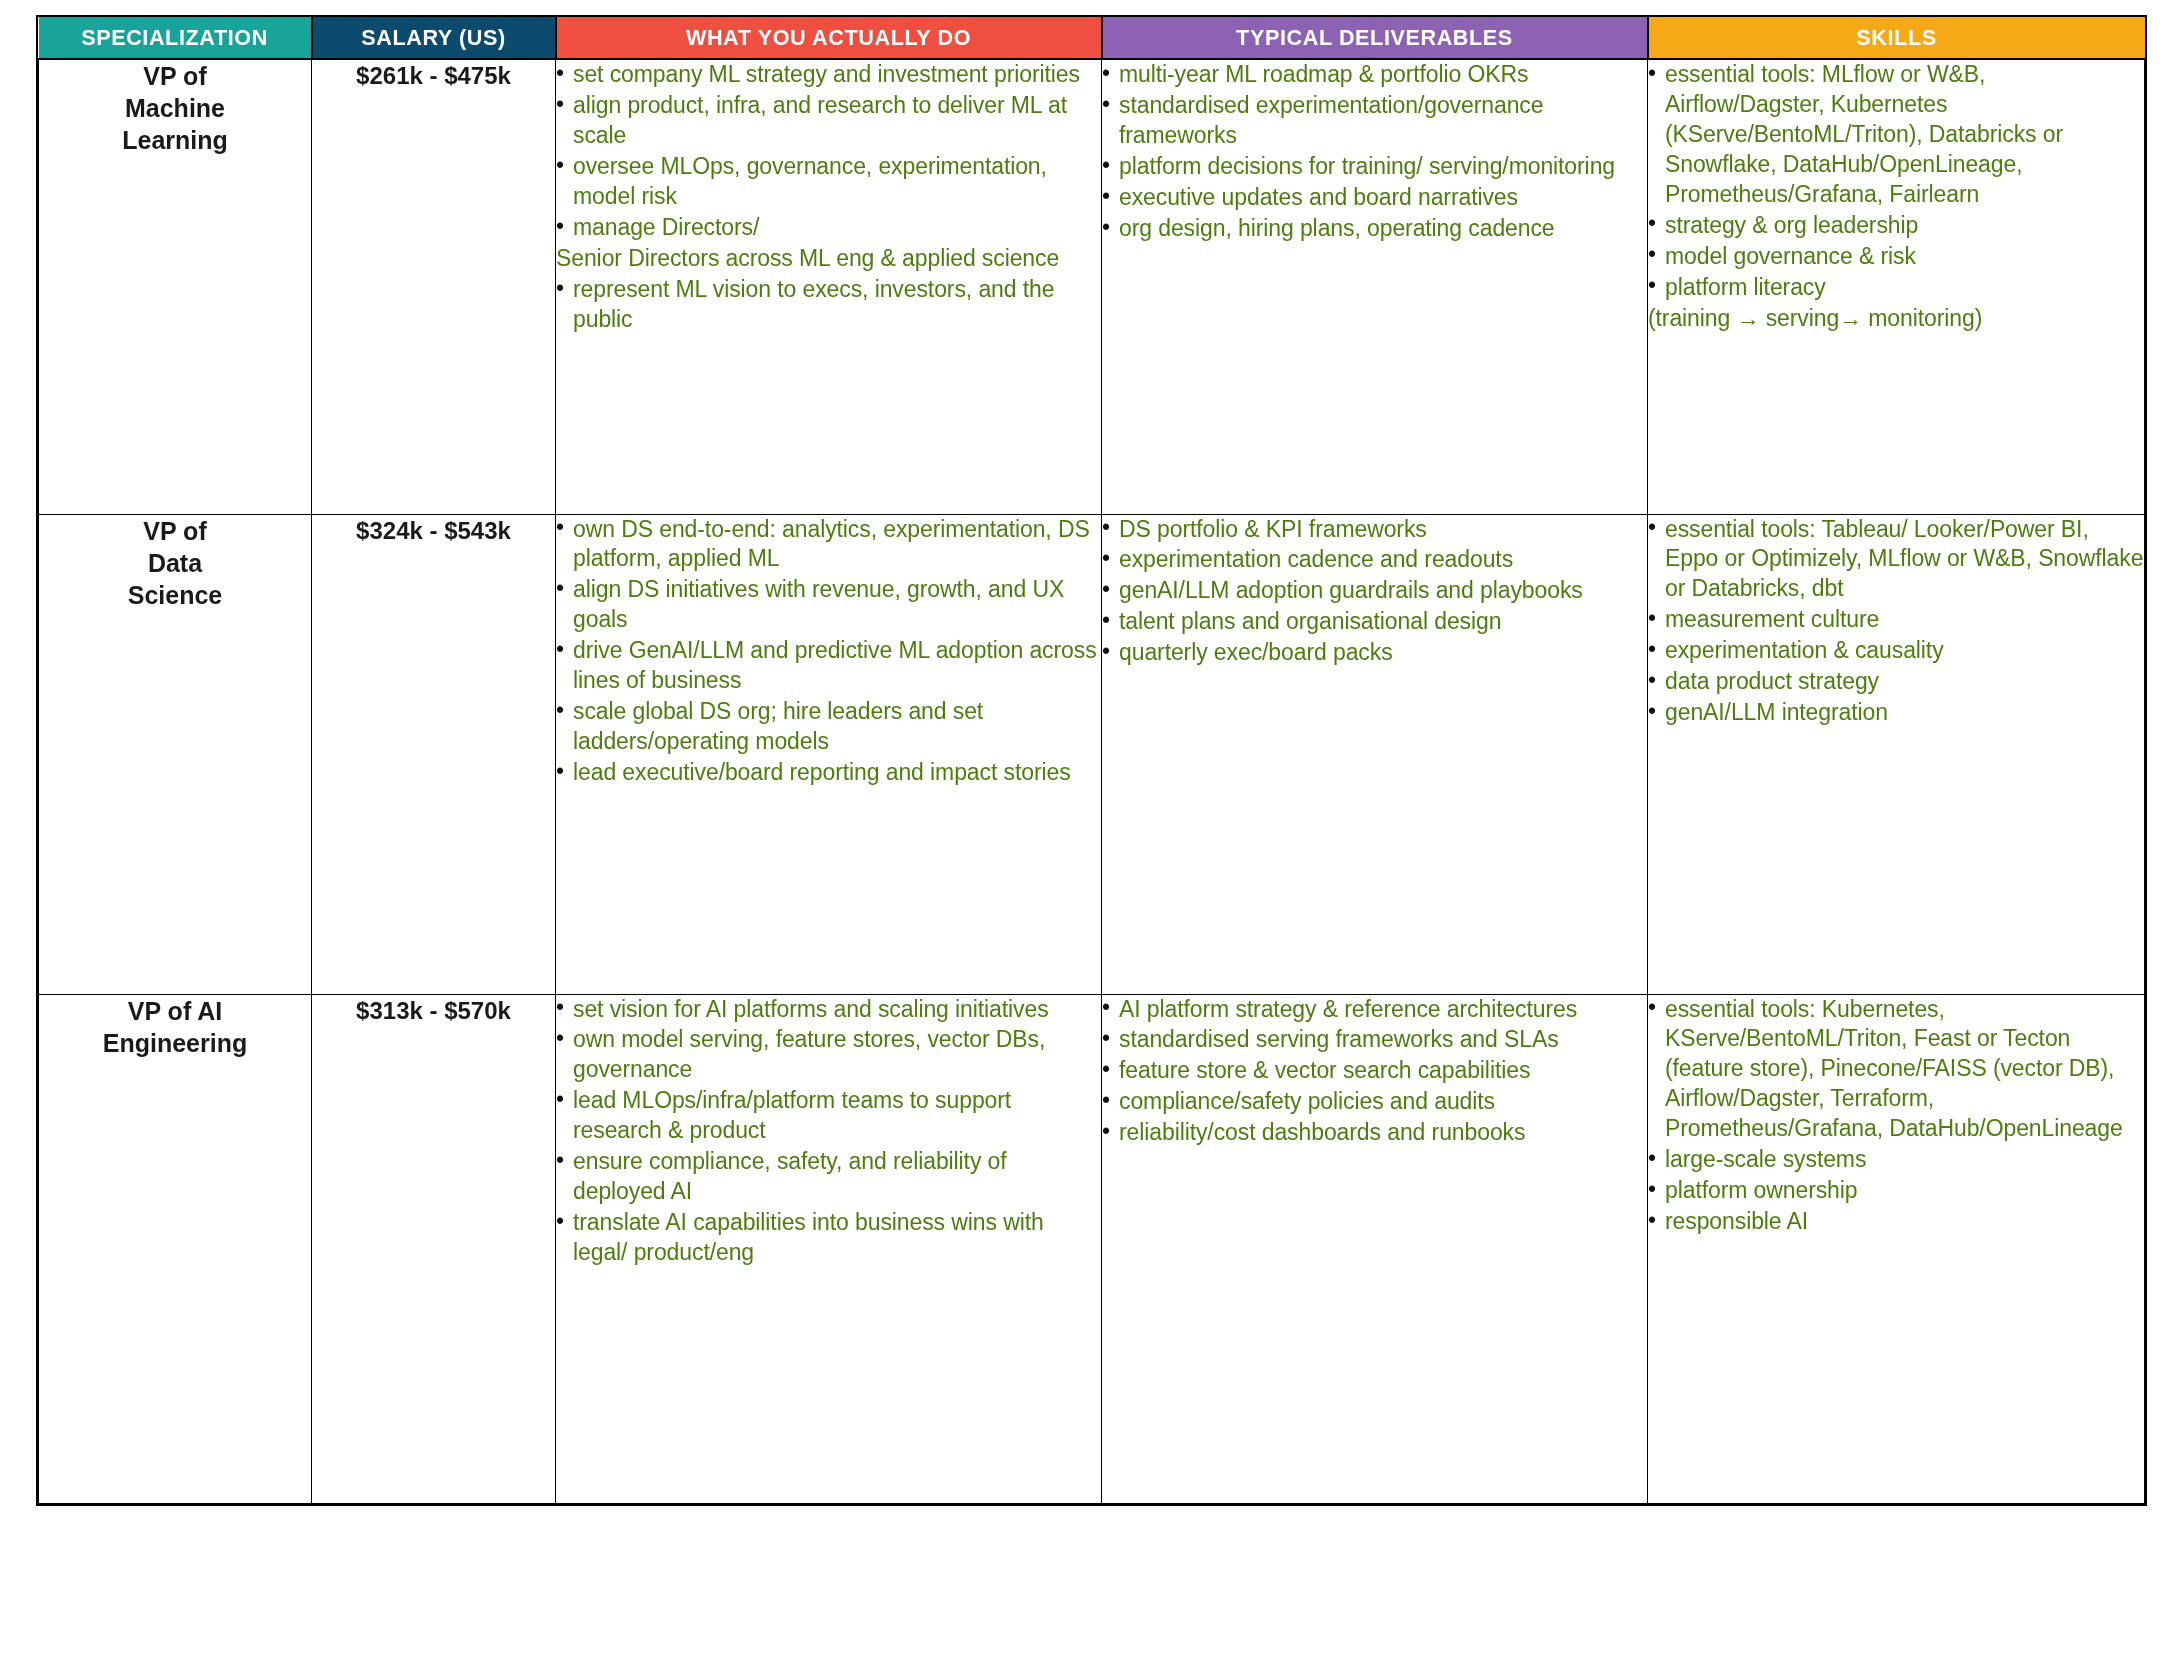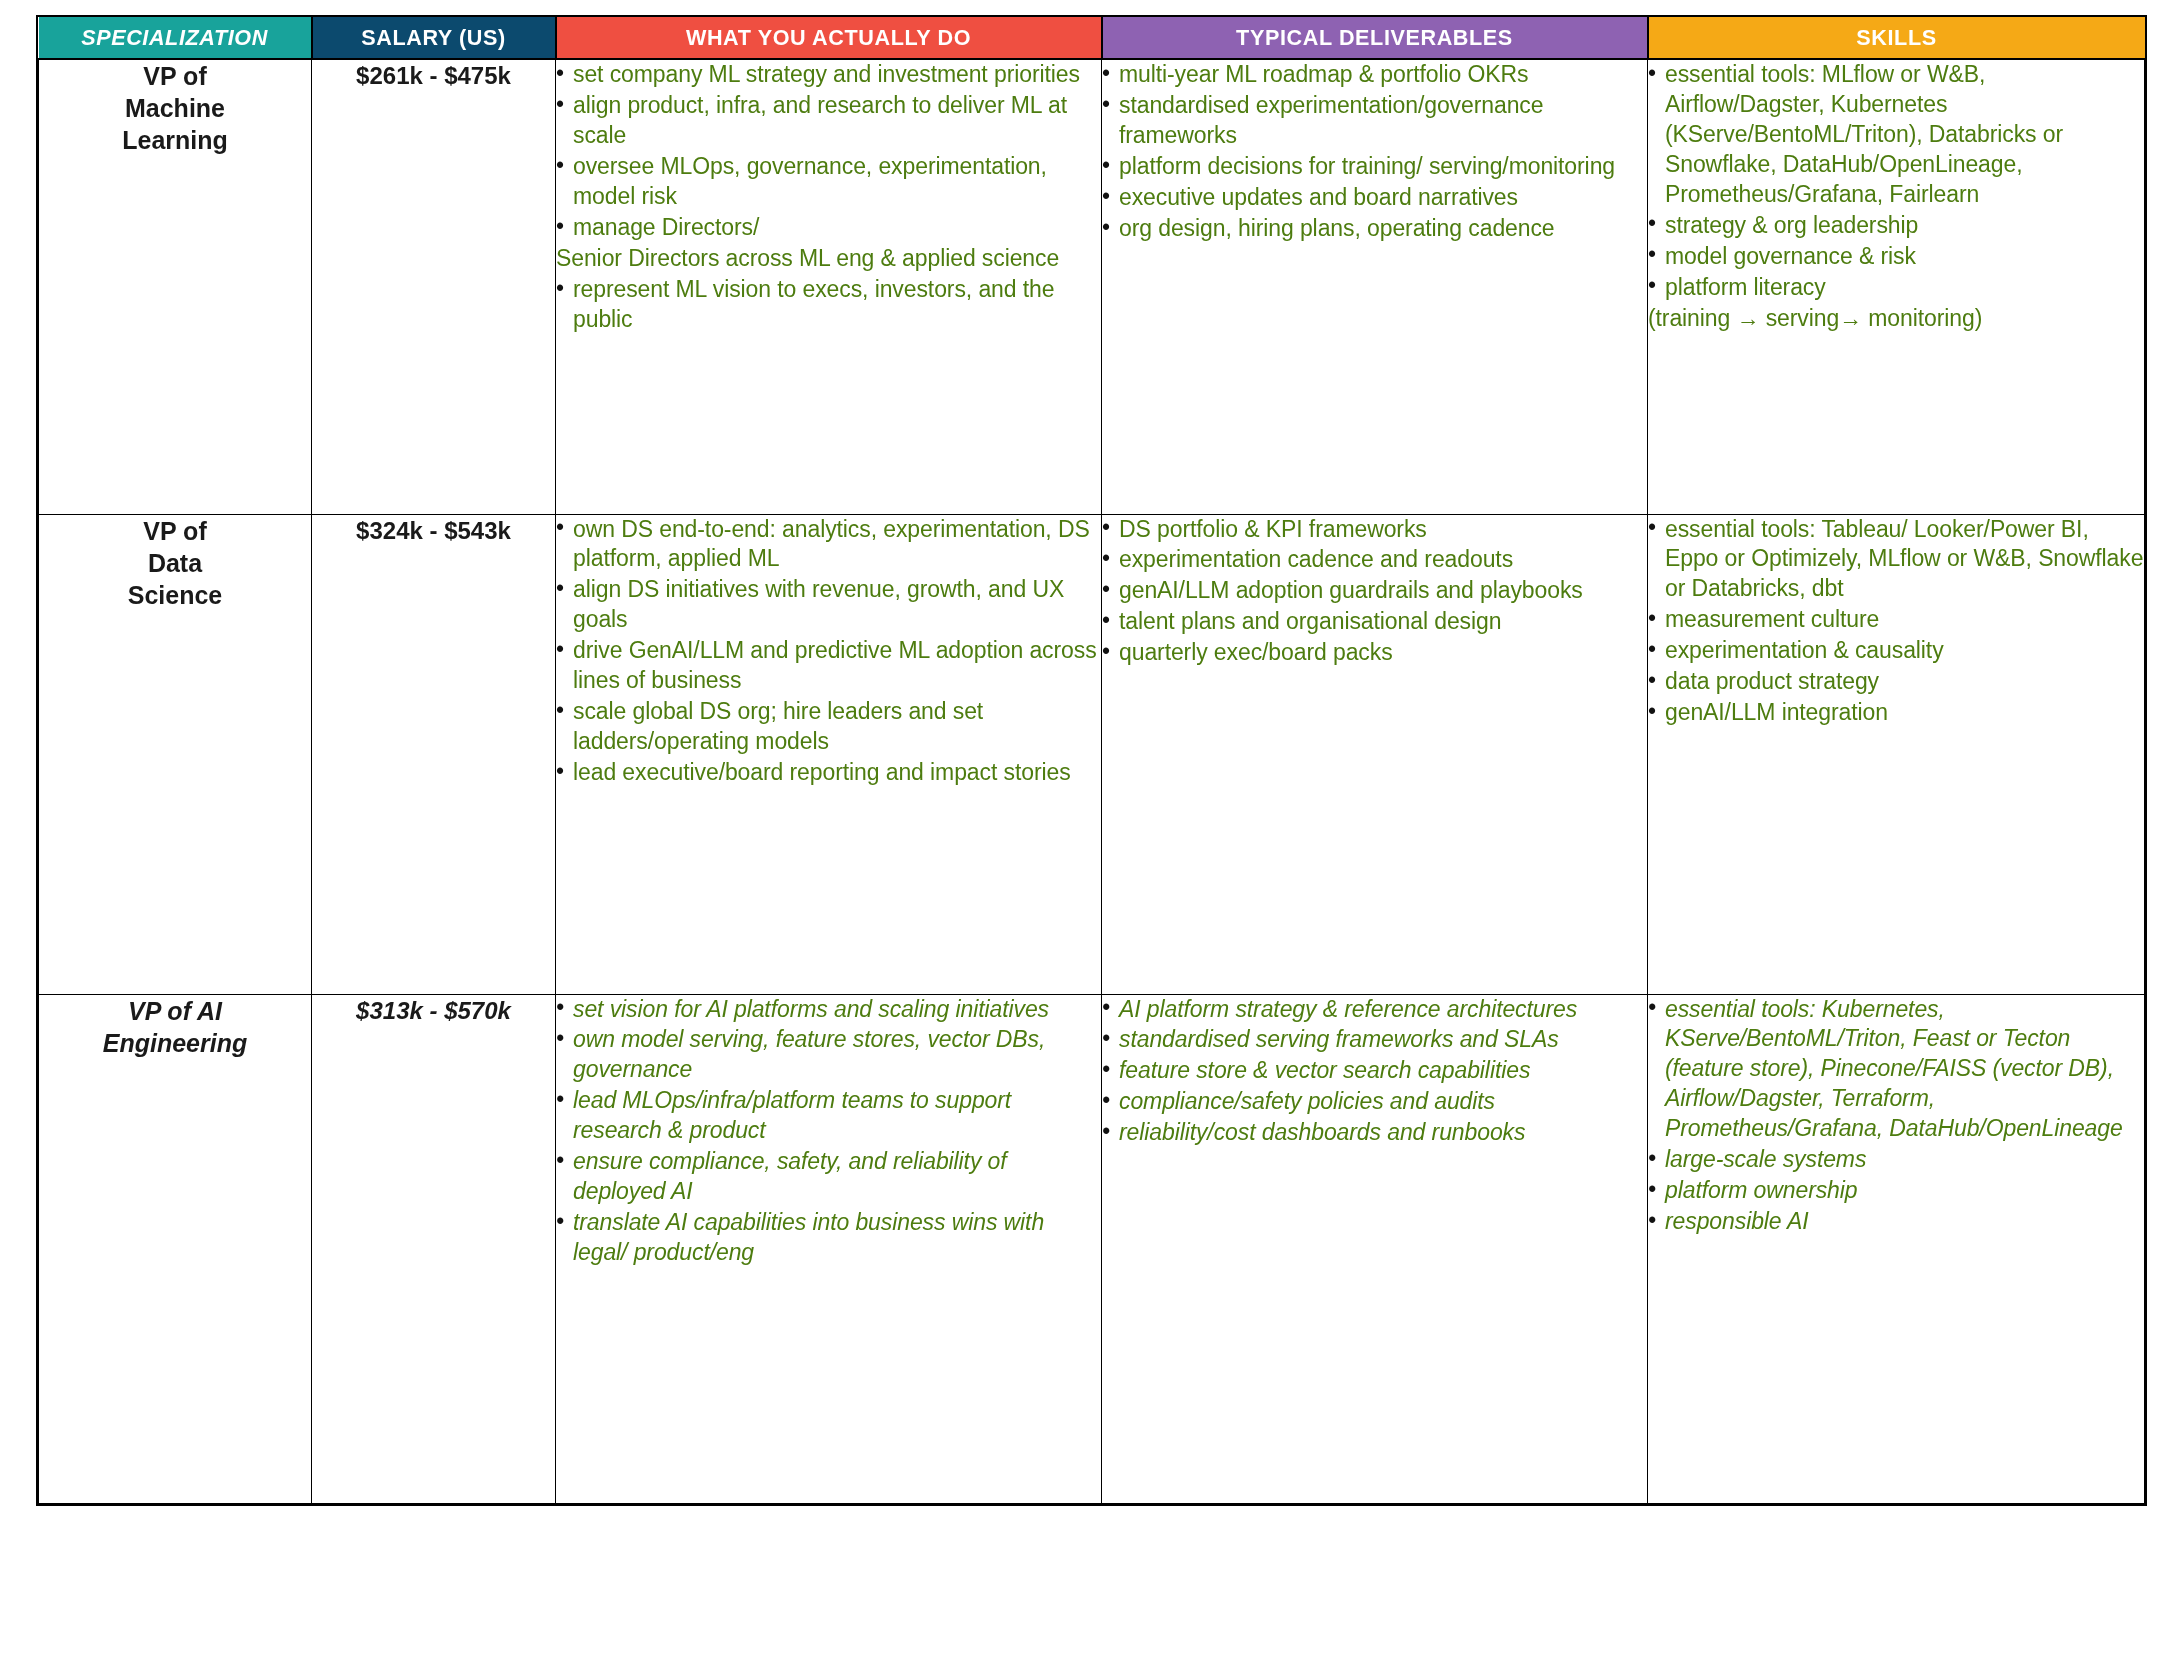--- a/index.html
+++ b/index.html
@@ -71,21 +71,21 @@
     height: 42px;
     color: #ffffff;
     font-weight: 700;
     font-size: 21.6px;
     letter-spacing: 0.6px;
     text-align: center;
     vertical-align: middle;
     white-space: nowrap;
   }
   tr.head th:last-child { border-right: none; }
-  .col-spec  { background: #18a39b; width: 273px; font-style: italic; }
+  .col-spec  { background: #18a39b; width: 273px; }
   .col-sal   { background: #44a8e0; width: 244px; }
   .col-do    { background: #ef4f41; width: 546px; }
   .col-del   { background: #8e62b2; width: 546px; }
   .col-skl   { background: #f5a916; }
 
   
   td.c-spec, td.c-sal {
     text-align: center;
     vertical-align: middle;
     font-weight: 700;
@@ -120,21 +120,21 @@
     font-size: 23px;
     line-height: 1.30;
     color: #121212;
   }
   ul.bul li.nobullet { padding-left: 0; }
   ul.bul li.nobullet::before { content: ""; }
 
   
   tr.r1 td { height: 455px; }
   tr.r2 td { height: 480px; }
-  tr.r3 td { height: 509px; font-style: italic; }
+  tr.r3 td { height: 509px; }
 </style>
 </head>
 <body>
 
 <div class="page">
 
 
   <div class="table-wrap">
     <table class="grid">
       <thead>

